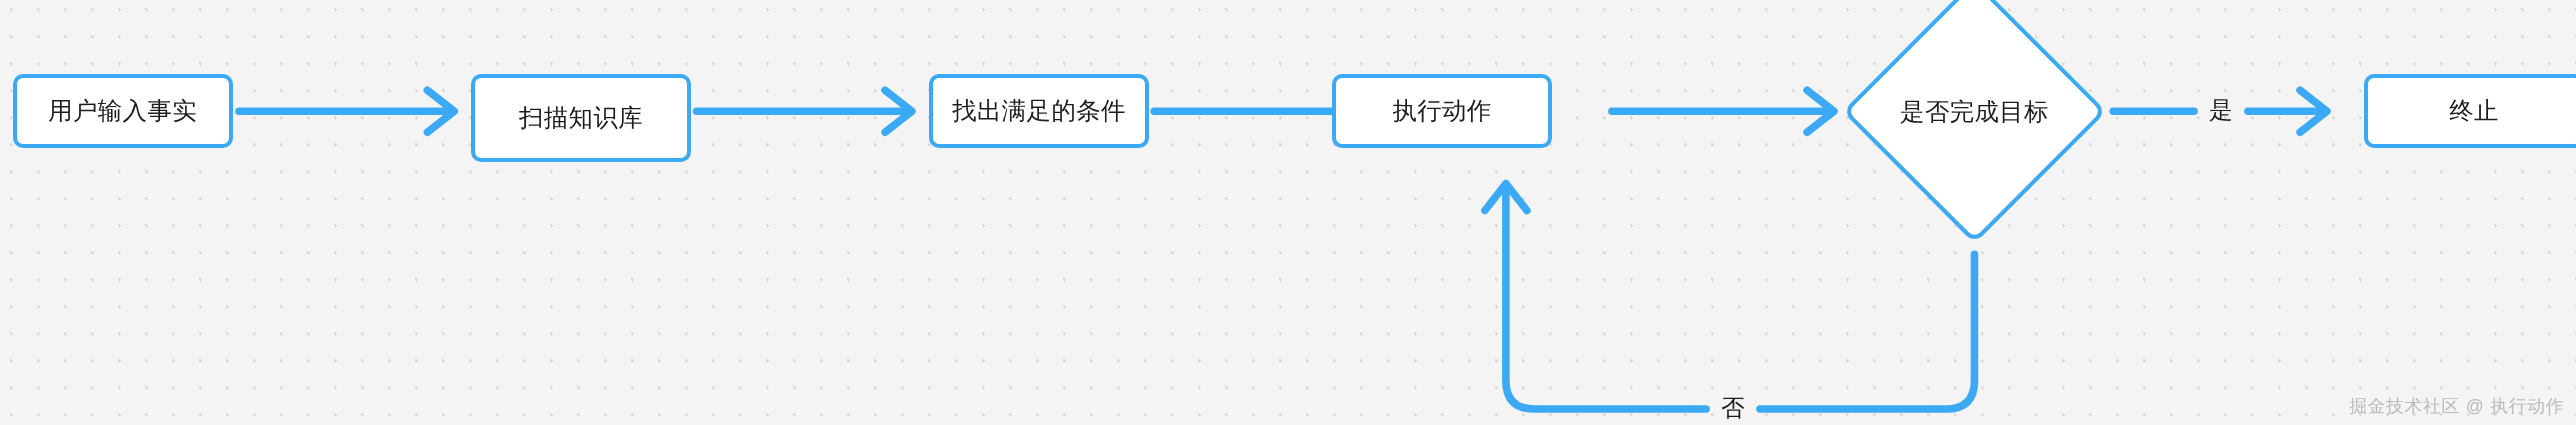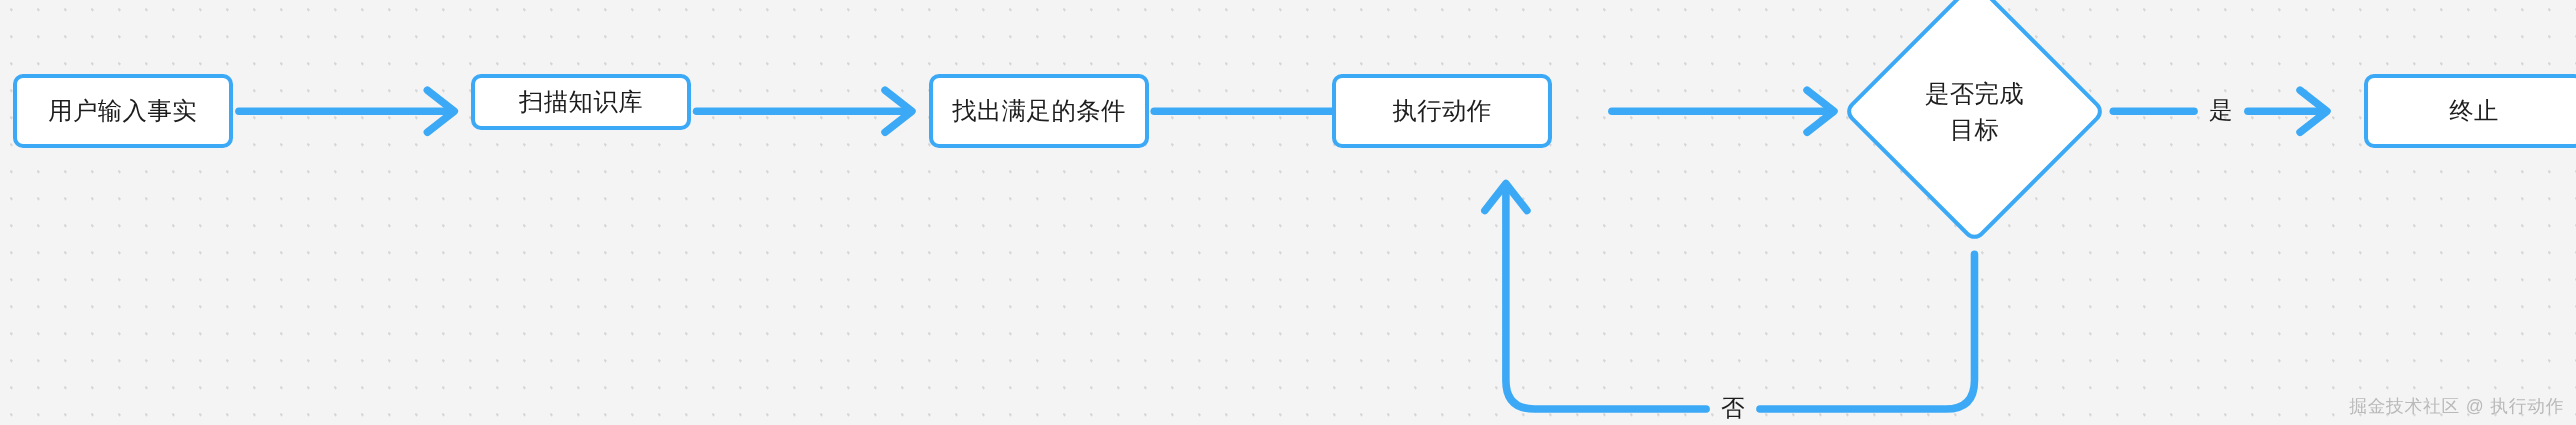--- a/index.html
+++ b/index.html
@@ -52,21 +52,20 @@
     width: 187px;
     height: 187px;
     background: #ffffff;
     border: 4.2px solid #3ba9f5;
     border-radius: 11.8px;
     transform: rotate(45deg);
   }
   .decision-label {
     position: absolute;
     display: flex;
-    flex-direction: column;
     align-items: center;
     justify-content: center;
     color: #1d1d1d;
     font-size: 24.4px;
     line-height: 1.45;
     letter-spacing: 0.4px;
     text-align: center;
     white-space: nowrap;
   }
   .edge-label {
@@ -129,21 +128,21 @@
         <path d="M 2028 486 L 1824 486 Q 1790 486 1790 452 L 1790 222"></path>
         <path d="M 1765 250 L 1790 218 L 1815 250"></path>
       </g>
     </g>
   </svg>
 
   <div class="node" style="left:12.6px; top:74px; width:220px; height:74px;">
     <span>用户输入事实</span>
   </div>
 
-  <div class="node" style="left:471px; top:74px; width:220px; height:56px;">
+  <div class="node" style="left:471px; top:74px; width:220px; height:88px;">
     <span>扫描知识库</span>
   </div>
 
   <div class="node" style="left:929px; top:74px; width:220px; height:74px;">
     <span>找出满足的条件</span>
   </div>
 
   <div class="node" style="left:1332px; top:74px; width:220px; height:74px;">
     <span>执行动作</span>
   </div>

